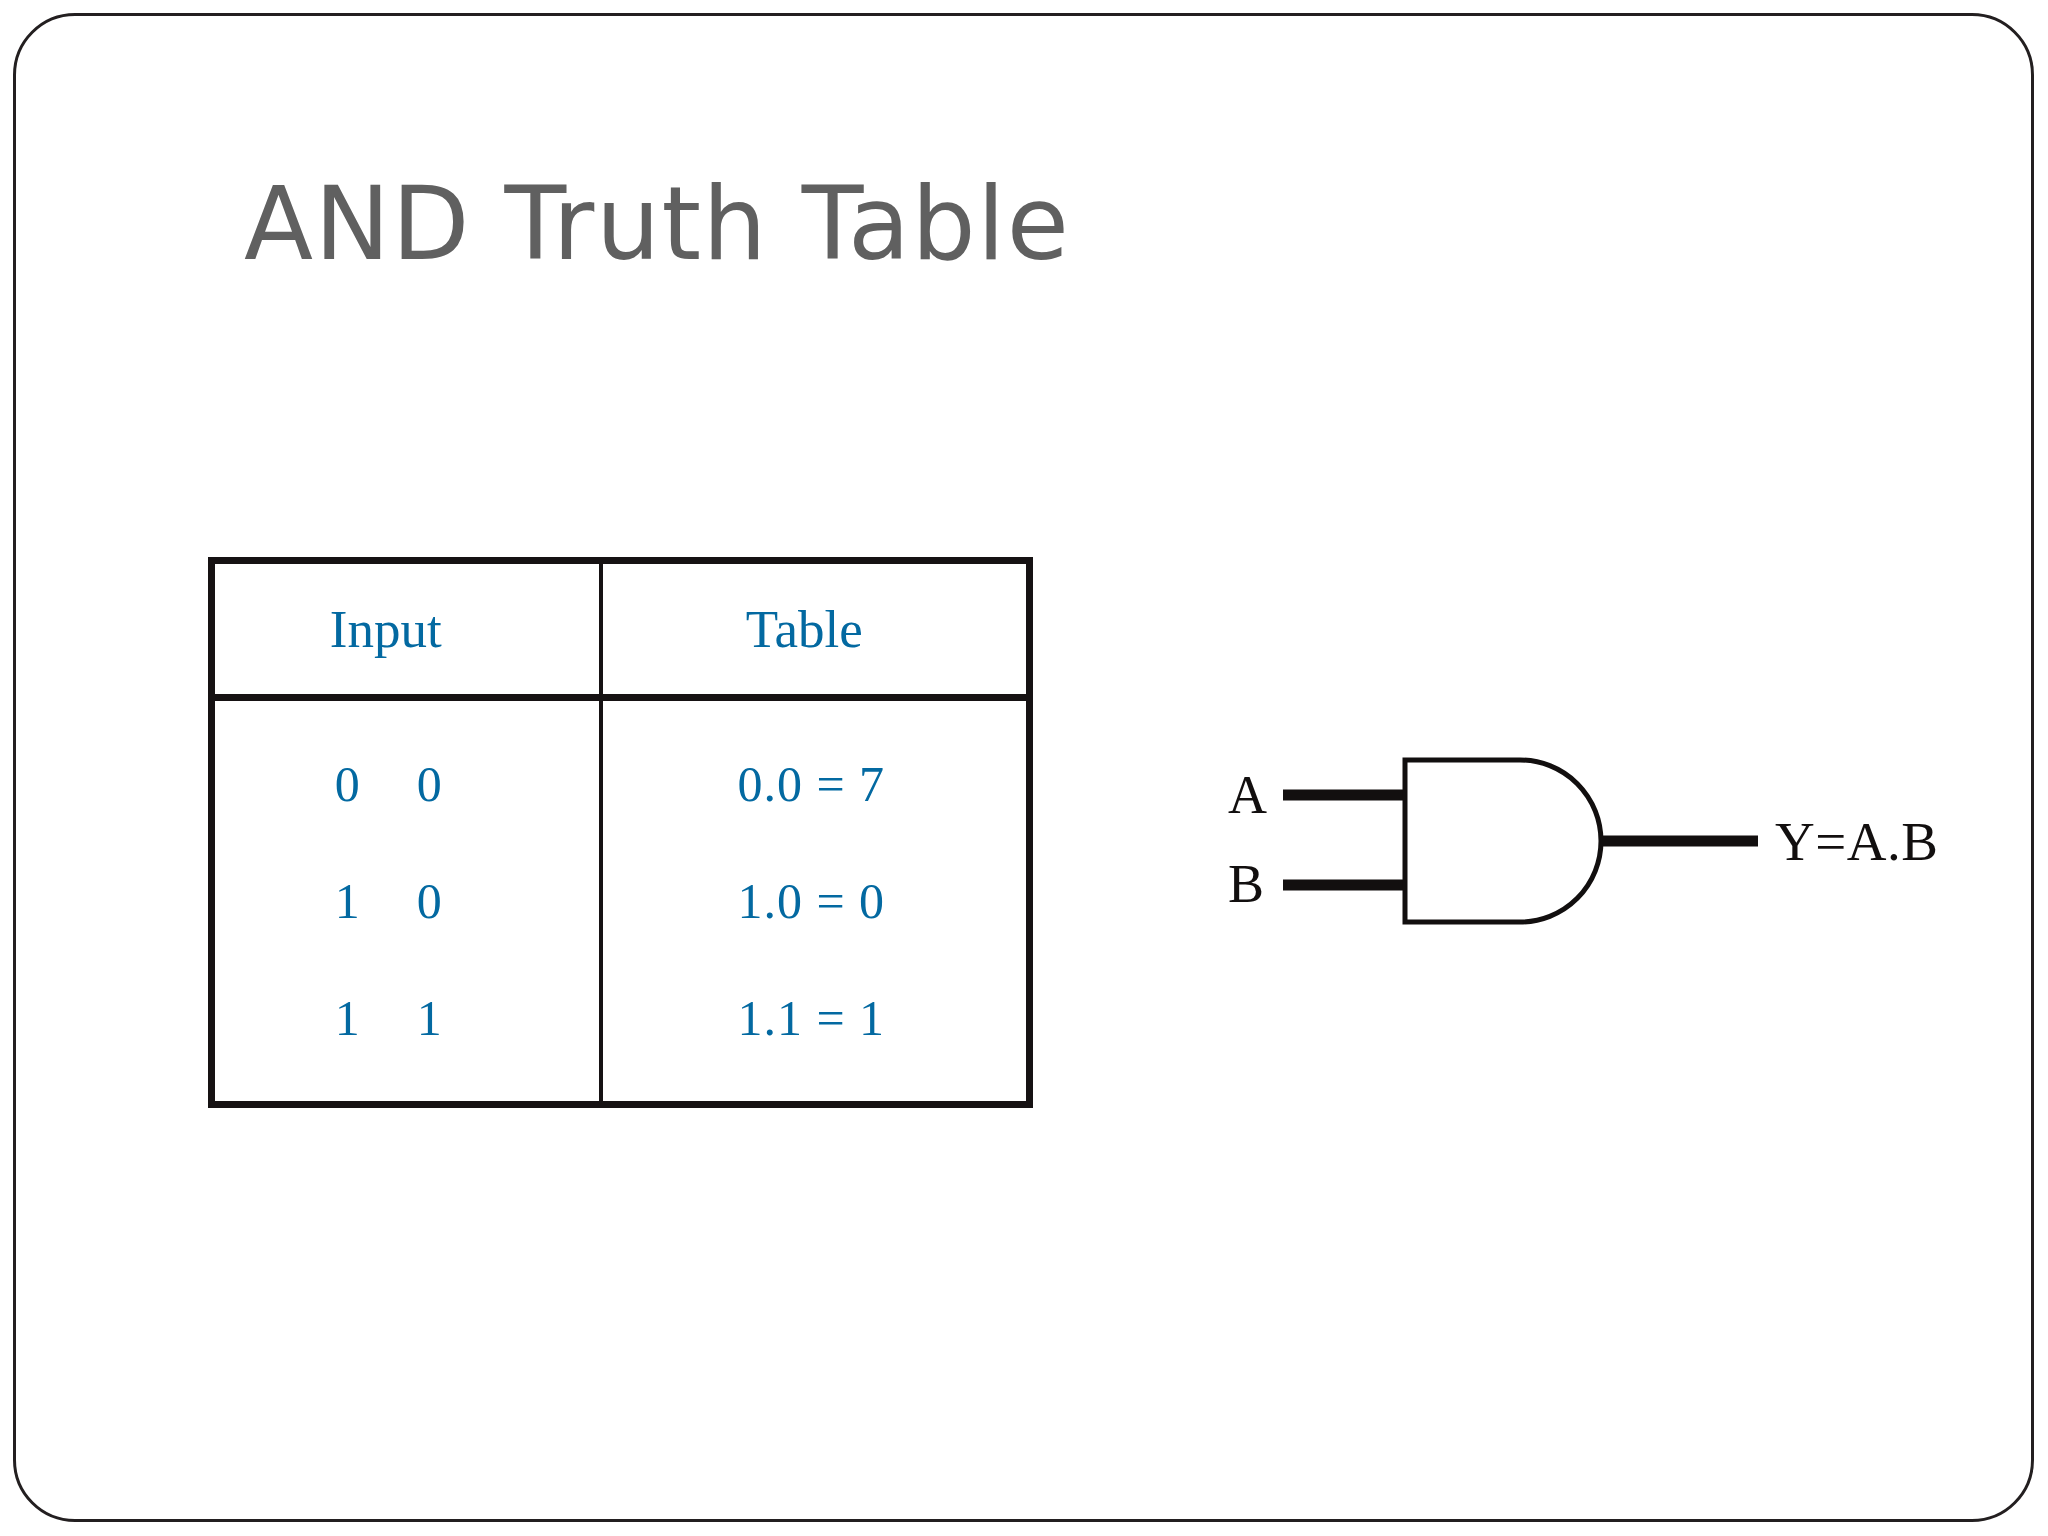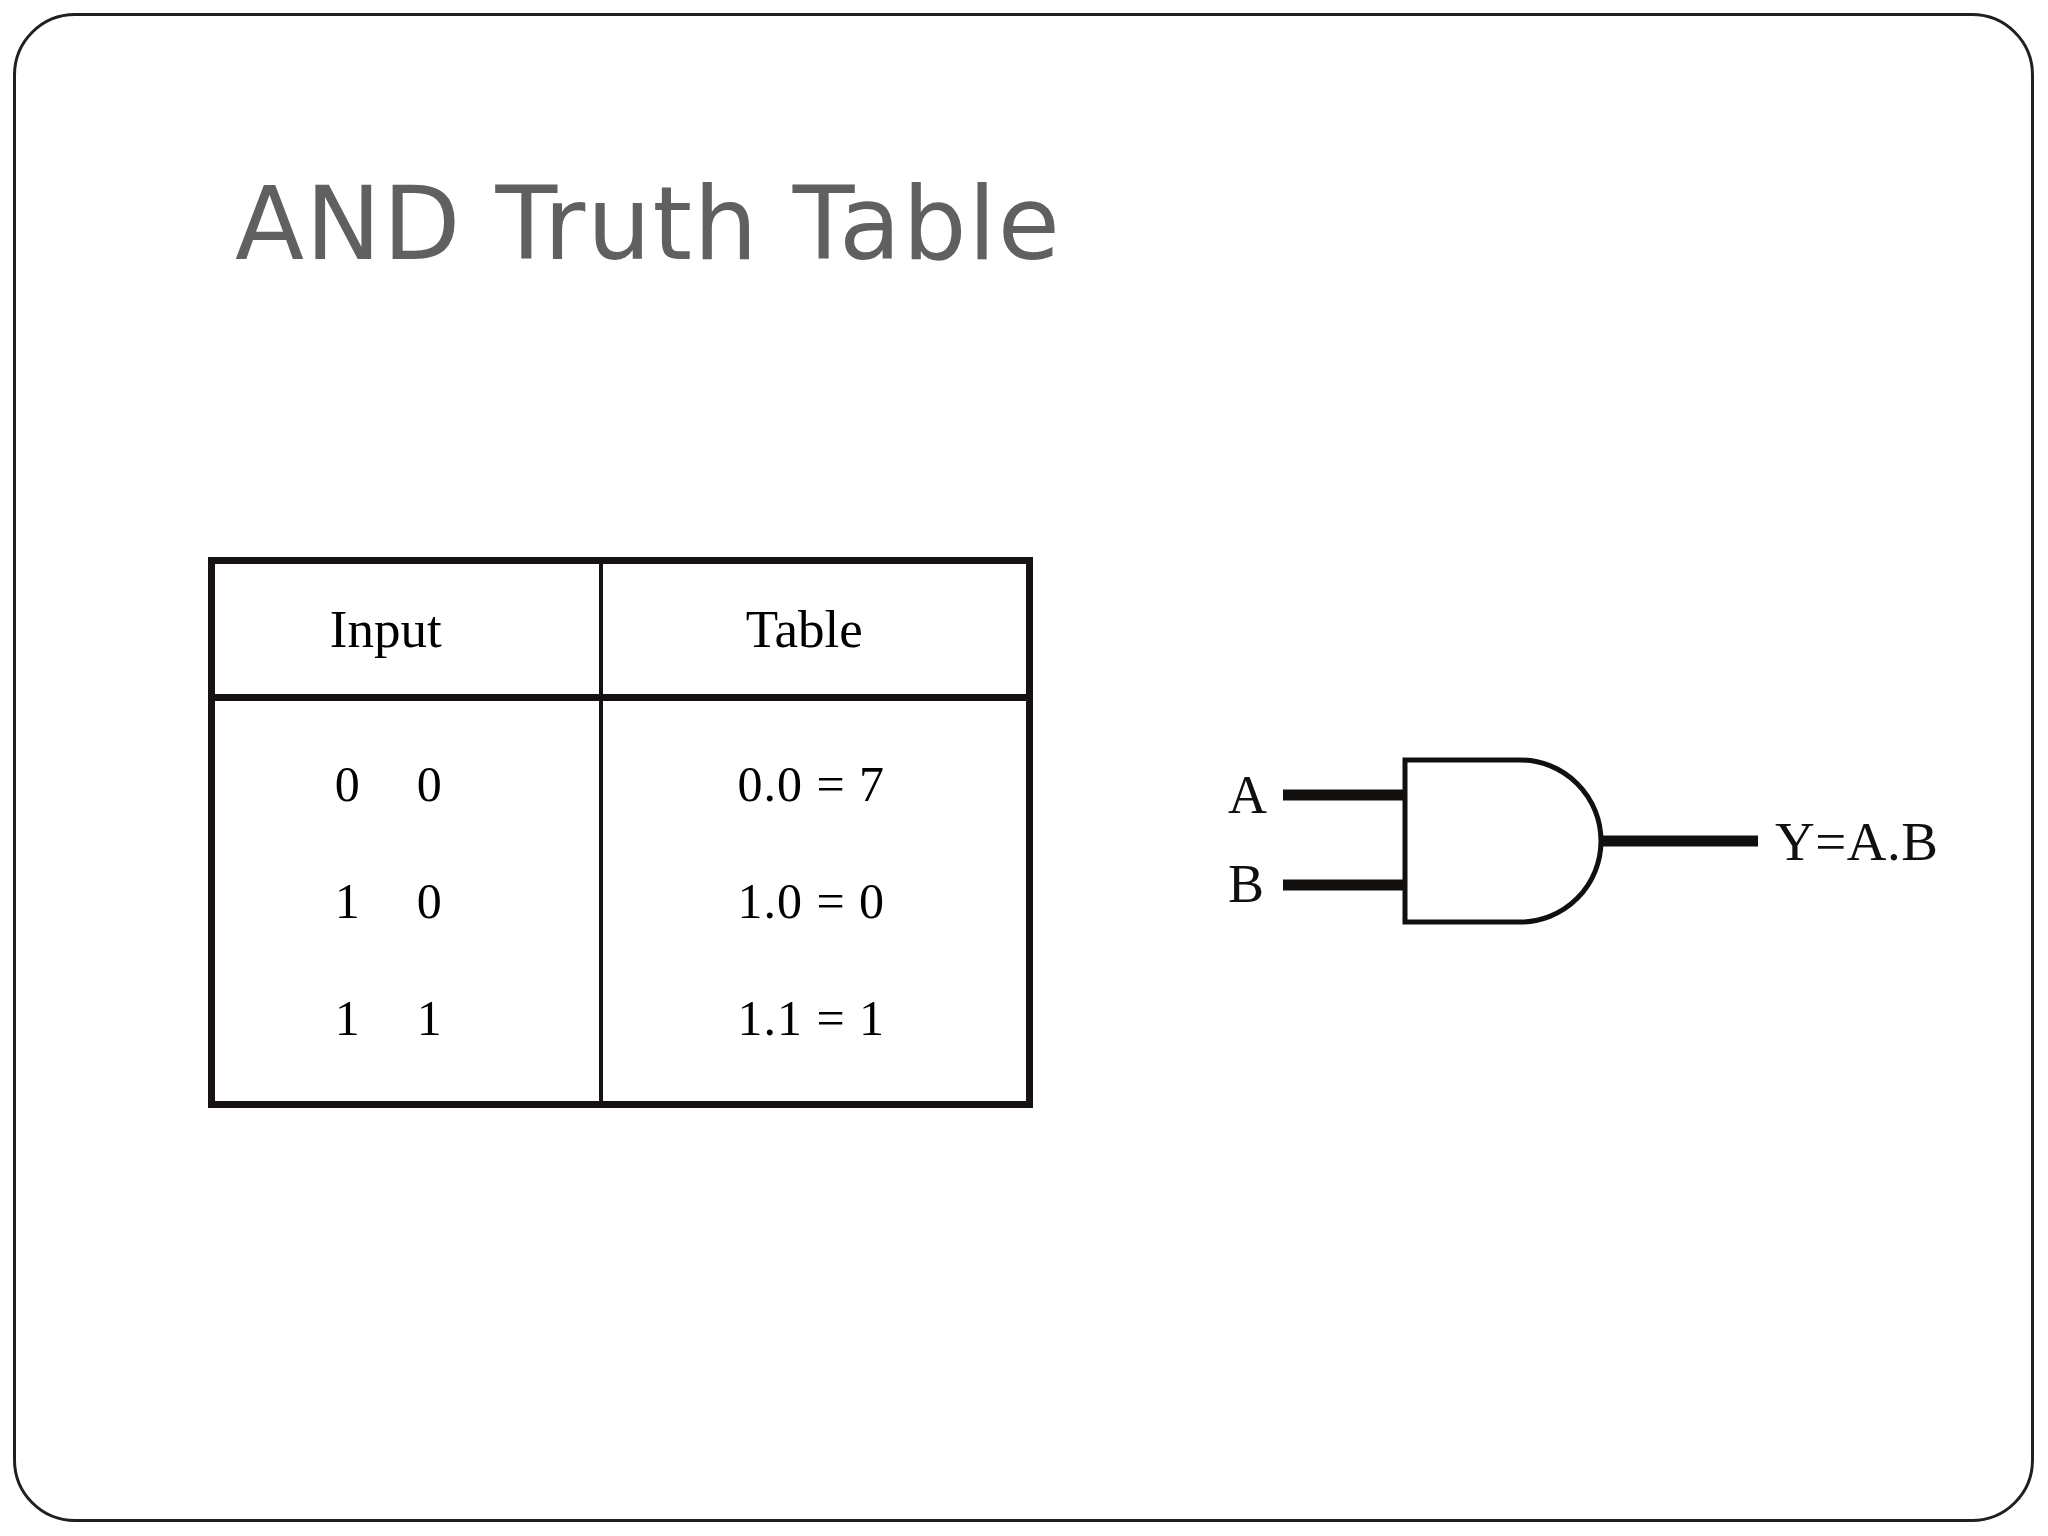--- a/index.html
+++ b/index.html
@@ -25,21 +25,21 @@
     width: 2021px;
     height: 1509px;
     box-sizing: border-box;
     border: 3px solid #231f20;
     border-radius: 62px;
     pointer-events: none;
   }
   
   #slide-title {
     position: absolute;
-    left: 235px;
+    left: 244px;
     top: 168px;
     font-family: "DejaVu Sans", sans-serif;
     font-size: 101px;
     font-weight: 400;
     letter-spacing: 1.5px;
     color: #606060;
     white-space: nowrap;
     line-height: 1.12;
   }
   
@@ -49,21 +49,21 @@
     top: 557px;
     width: 818px;
     height: 551px;
   }
   table.truth-table {
     border-collapse: collapse;
     width: 818px;
     height: 551px;
     table-layout: fixed;
     font-family: "Liberation Serif", "DejaVu Serif", serif;
-    color: #000000;
+    color: #0369a1;
   }
   table.truth-table col.c-input  { width: 389px; }
   table.truth-table col.c-output { width: 429px; }
 
   table.truth-table th,
   table.truth-table td {
     border: 0;
     padding: 0;
     text-align: center;
     vertical-align: middle;

